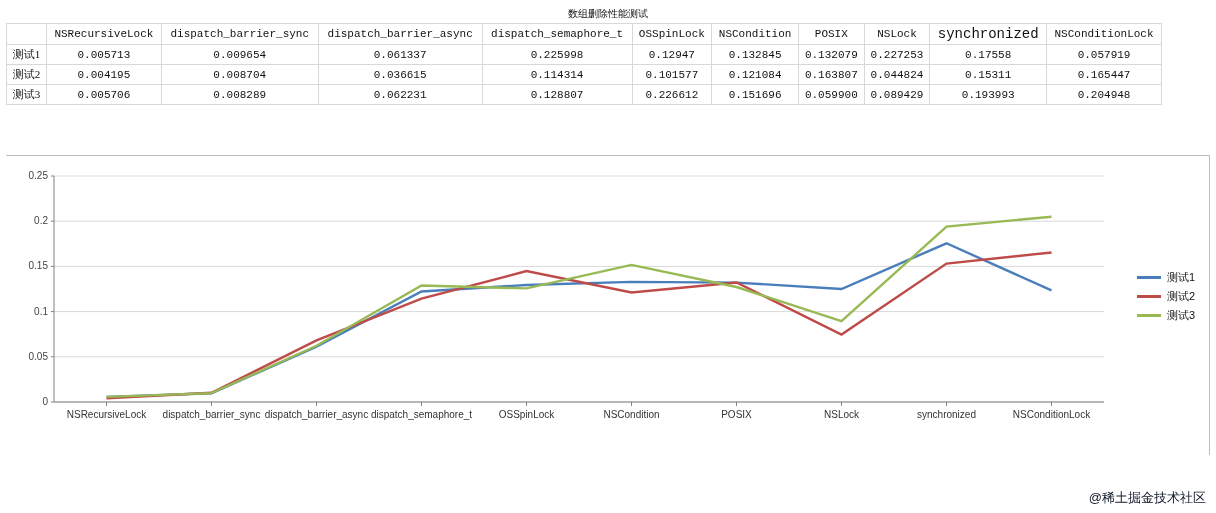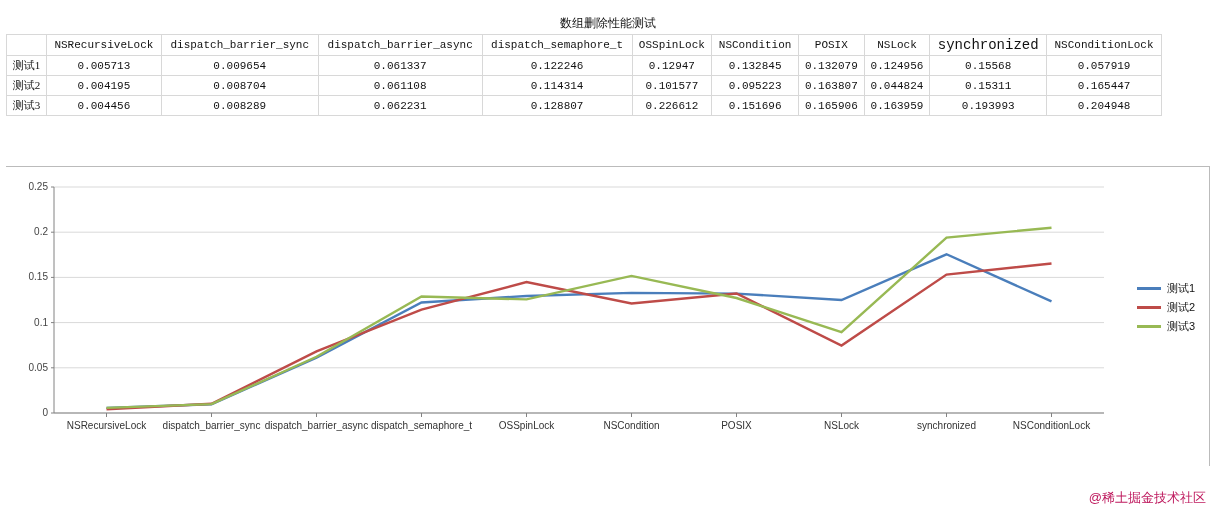--- a/index.html
+++ b/index.html
@@ -7,22 +7,22 @@
     margin: 0; padding: 0;
     width: 1216px; height: 513px;
     font-family: Arial, "Microsoft YaHei", sans-serif;
     font-size: 11px;
     background: #fff;
     color: #111;
     position: relative;
   }
   .title {
     text-align: center;
-    padding-top: 15px;
-    font-size: 12px;
+    padding-top: 7px;
+    font-size: 10px;
     font-family: "SimSun", serif;
   }
   table {
     border-collapse: collapse;
     margin: 2px 6px 0 6px;
     width: calc(100% - 60px);
     font-family: "Courier New", monospace;
     font-size: 11px;
   }
   th, td {
@@ -51,21 +51,21 @@
     position: absolute;
     right: 14px;
     top: 110px;
     font-size: 11px;
   }
   .legend div { display: flex; align-items: center; margin: 4px 0; }
   .legend .sw { width: 24px; height: 3px; margin-right: 6px; }
   .watermark {
     position: absolute;
     right: 10px; bottom: 6px;
-    color: #be185d;
+    color: #0f172a;
     font-size: 13px;
     font-family: "Microsoft YaHei", sans-serif;
   }
 </style>
 </head>
 <body>
 
 <div class="title">数组删除性能测试</div>
 
 <table>
@@ -83,51 +83,51 @@
         <th class="sync-col">synchronized</th>
         <th>NSConditionLock</th>
       </tr>
   </thead>
   <tbody>
       <tr>
         <td class="rowhdr">测试1</td>
         <td>0.005713</td>
         <td>0.009654</td>
         <td>0.061337</td>
-        <td>0.122246</td>
+        <td>0.225998</td>
         <td>0.12947</td>
         <td>0.132845</td>
         <td>0.132079</td>
-        <td>0.124956</td>
-        <td>0.15568</td>
+        <td>0.227253</td>
+        <td>0.17558</td>
         <td>0.057919</td>
       </tr>
       <tr>
         <td class="rowhdr">测试2</td>
         <td>0.004195</td>
         <td>0.008704</td>
-        <td>0.061108</td>
+        <td>0.036615</td>
         <td>0.114314</td>
         <td>0.101577</td>
-        <td>0.095223</td>
+        <td>0.121084</td>
         <td>0.163807</td>
         <td>0.044824</td>
         <td>0.15311</td>
         <td>0.165447</td>
       </tr>
       <tr>
         <td class="rowhdr">测试3</td>
-        <td>0.004456</td>
+        <td>0.005706</td>
         <td>0.008289</td>
         <td>0.062231</td>
         <td>0.128807</td>
         <td>0.226612</td>
         <td>0.151696</td>
-        <td>0.165906</td>
-        <td>0.163959</td>
+        <td>0.059900</td>
+        <td>0.089429</td>
         <td>0.193993</td>
         <td>0.204948</td>
       </tr>
     </tbody>
 </table>
 
 <div class="chart-wrap">
   <svg id="chart" width="1100" height="270">
       <line x1="40" x2="1090" y1="232" y2="232" stroke="#d9d9d9" stroke-width="1"></line>
       <text x="34" y="235" text-anchor="end" font-size="10" fill="#444">0</text>

